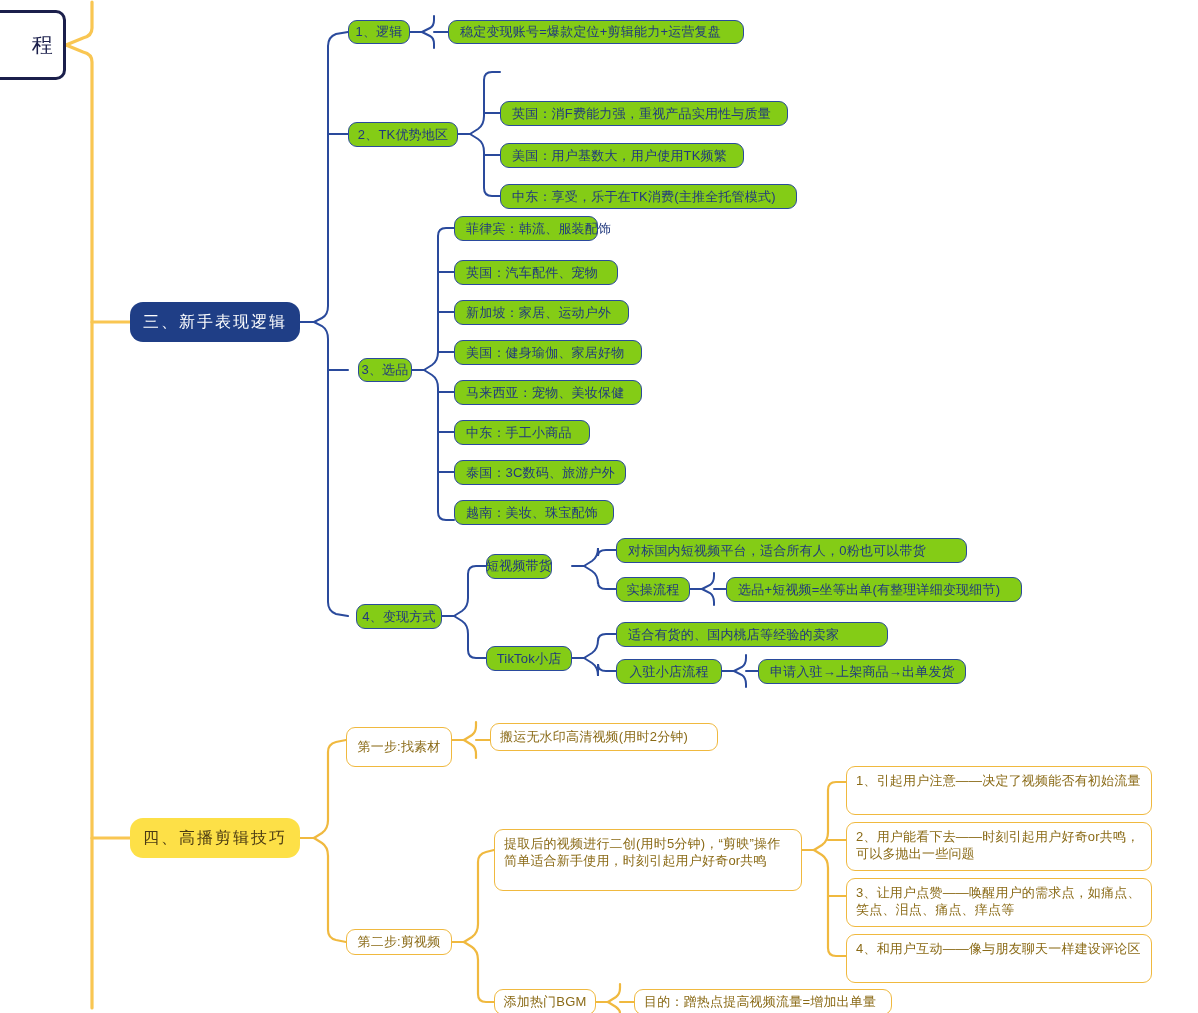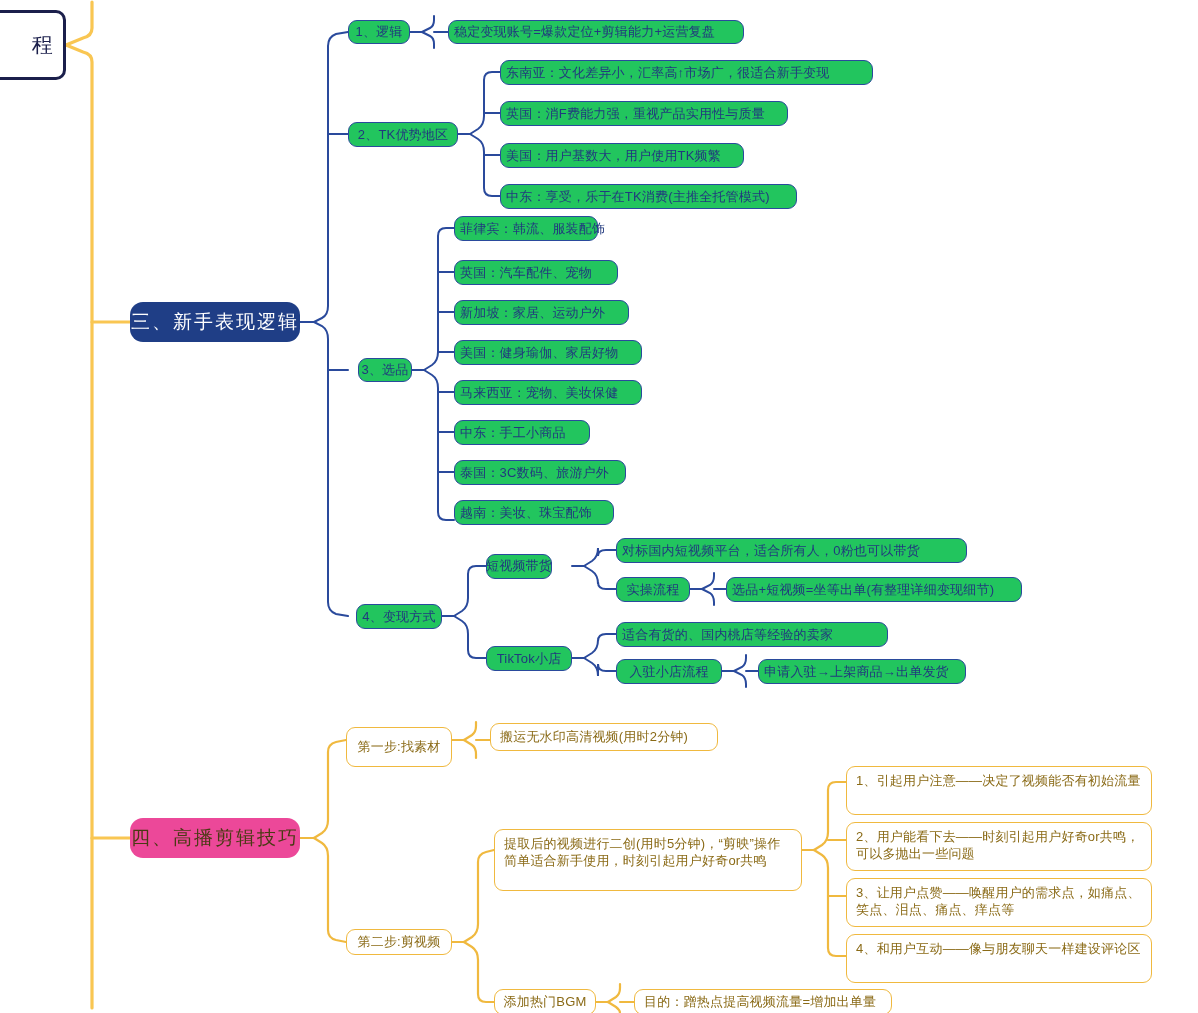--- a/index.html
+++ b/index.html
@@ -35,35 +35,35 @@
     border-radius:10px;
     background:#ffffff;
     color:#1b1f4b;
     font-size:21px;
     padding:0 10px;
     justify-content:flex-end;
   }
   
   .n-main{
     border-radius:13px;
-    font-size:19px;
+    font-size:16px;
     justify-content:center;
     padding:0 14px;
     letter-spacing:2px;
   }
   .n-main.blue{background:#1f3e86;color:#ffffff;}
-  .n-main.yellow{background:#ec4899;color:#4a3a13;}
+  .n-main.yellow{background:#fde047;color:#4a3a13;}
   
   .n-b{
     border:1.6px solid #2a4a9c;
     border-radius:9px;
-    background:#22c55e;
+    background:#84cc16;
     color:#21397e;
     font-size:13px;
-    padding:0 5px;
+    padding:0 11px;
     text-align:center;
   }
   
   .n-y{
     border:1.8px solid #f0b93f;
     border-radius:9px;
     background:#ffffff;
     color:#8a6a16;
     font-size:13px;
     padding:0 9px;
@@ -180,23 +180,20 @@
   <div class="node n-b" style="left:348px;top:20px;width:62px;height:24px;justify-content:center;">
     <span>1、逻辑</span>
   </div>
   <div class="node n-b" style="left:448px;top:20px;width:296px;height:24px;">
     <span>稳定变现账号=爆款定位+剪辑能力+运营复盘</span>
   </div>
 
   <div class="node n-b" style="left:348px;top:122px;width:110px;height:25px;justify-content:center;">
     <span>2、TK优势地区</span>
   </div>
-  <div class="node n-b" style="left:500px;top:60px;width:373px;height:25px;">
-    <span>东南亚：文化差异小，汇率高↑市场广，很适合新手变现</span>
-  </div>
   <div class="node n-b" style="left:500px;top:101px;width:288px;height:25px;">
     <span>英国：消F费能力强，重视产品实用性与质量</span>
   </div>
   <div class="node n-b" style="left:500px;top:143px;width:244px;height:25px;">
     <span>美国：用户基数大，用户使用TK频繁</span>
   </div>
   <div class="node n-b" style="left:500px;top:184px;width:297px;height:25px;">
     <span>中东：享受，乐于在TK消费(主推全托管模式)</span>
   </div>
 

